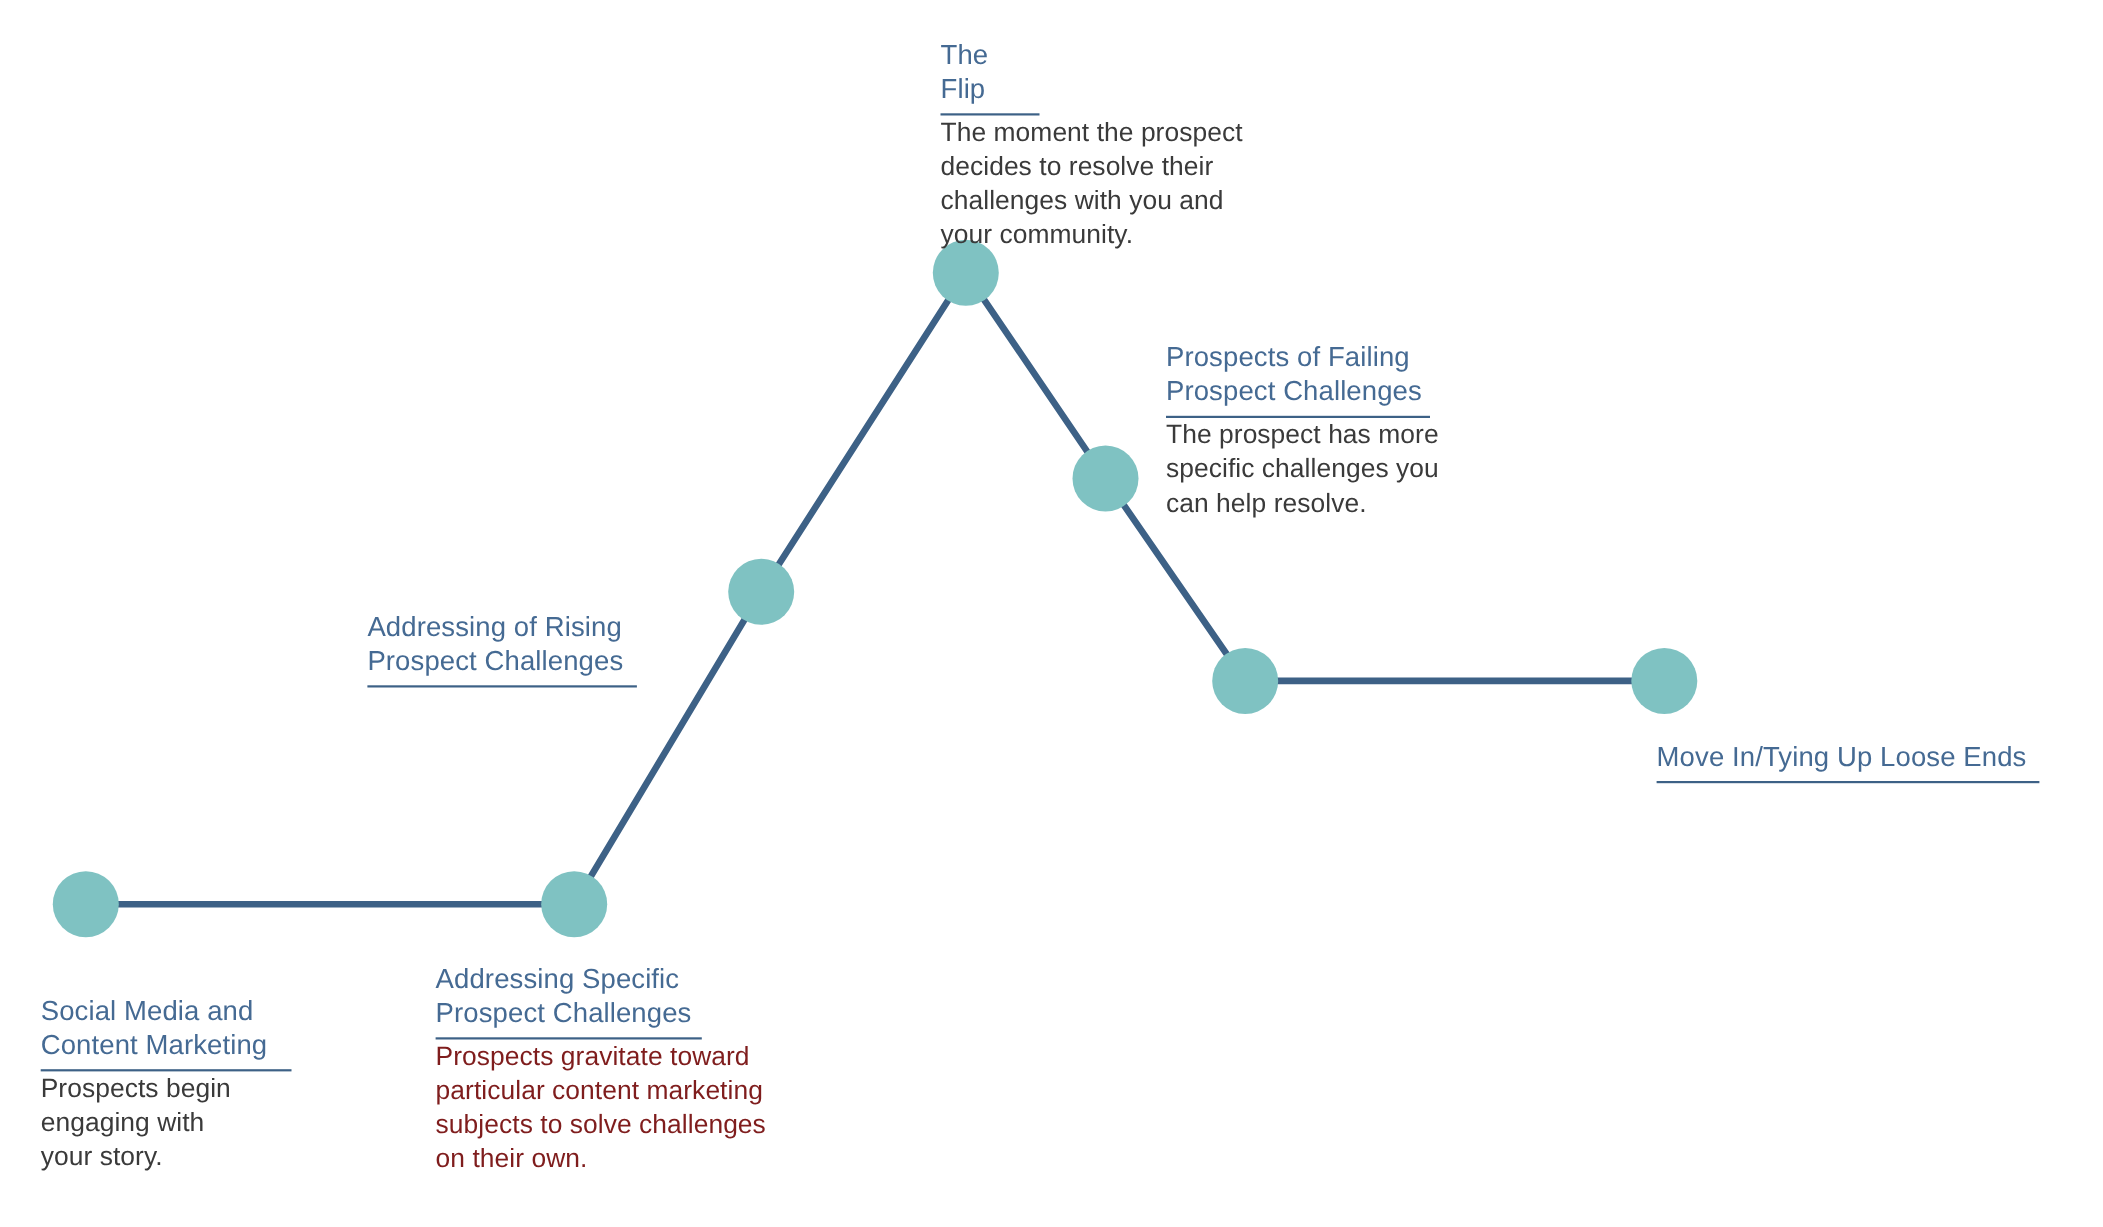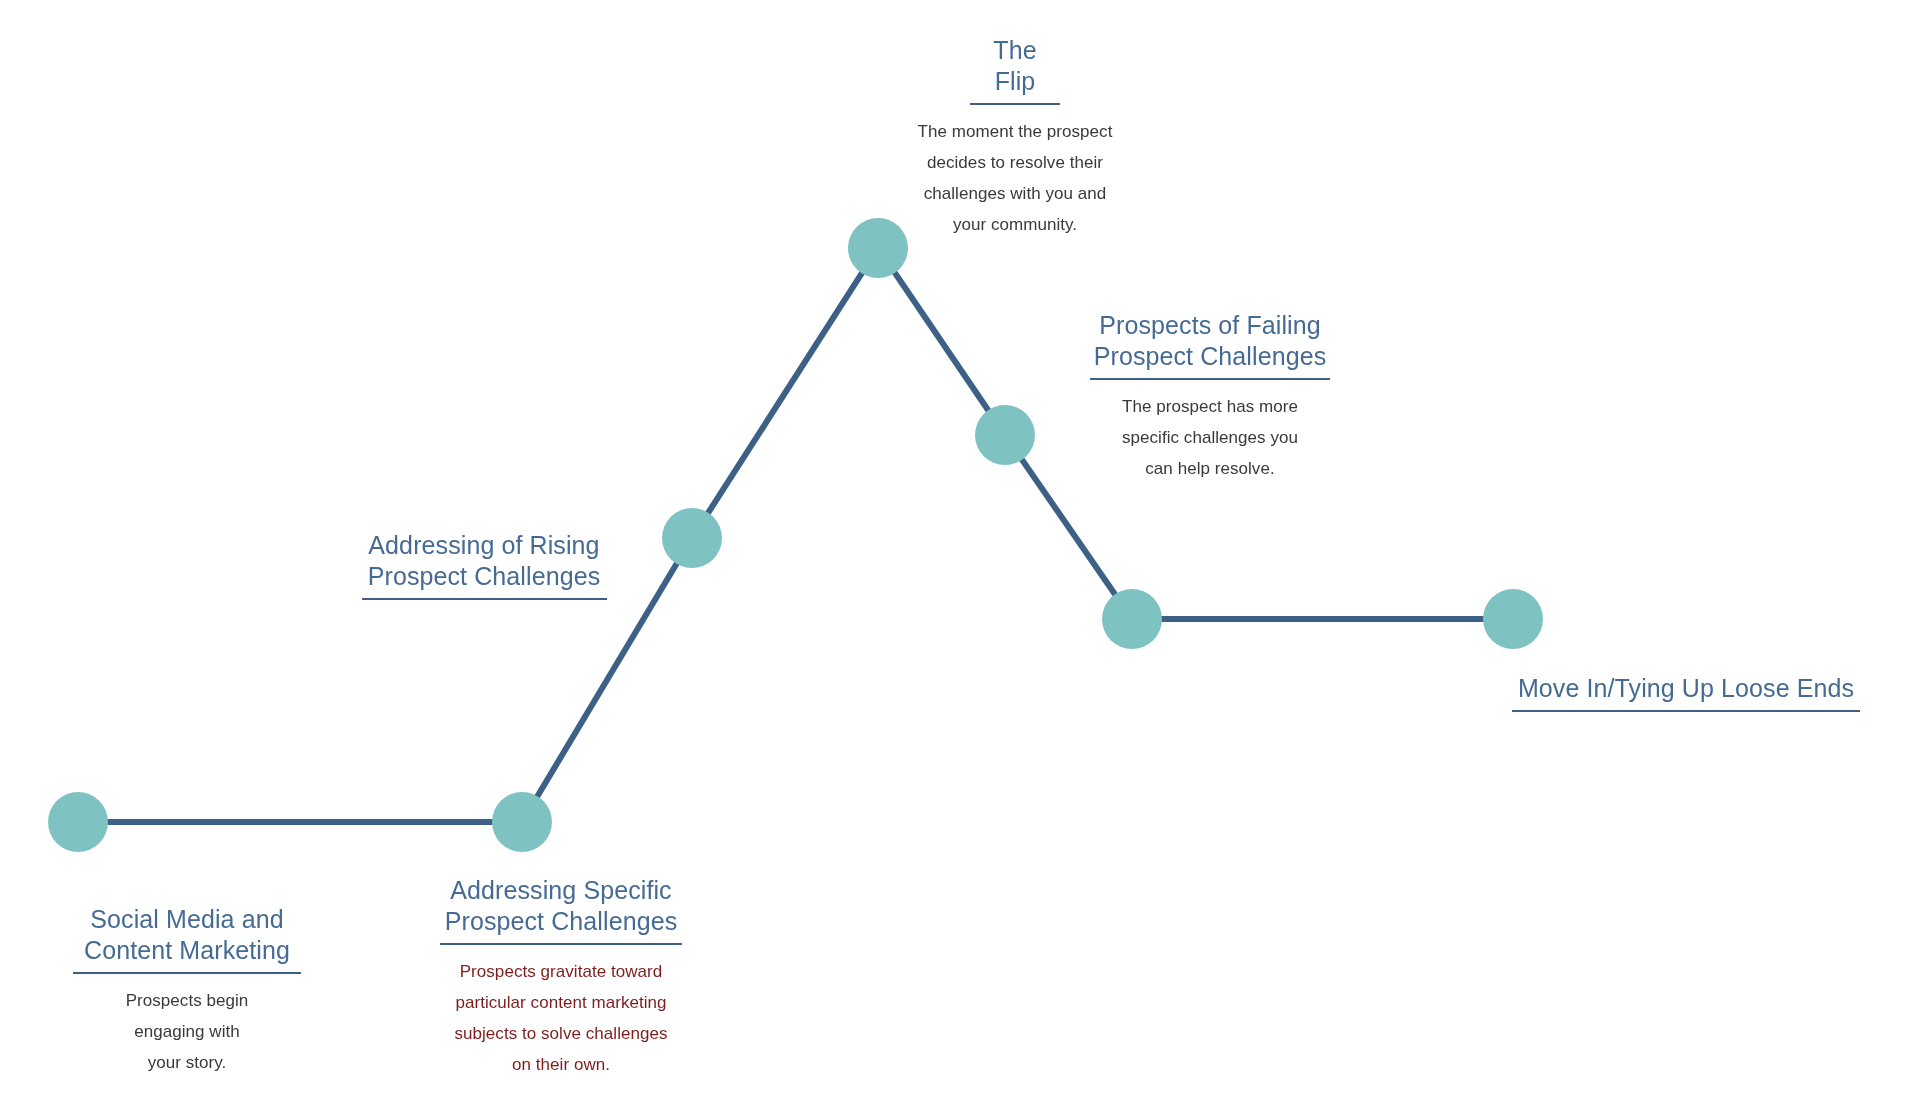--- a/index.html
+++ b/index.html
@@ -37,56 +37,55 @@
     width: 60px;
     height: 60px;
     border-radius: 50%;
     background: #7fc2c2;
     transform: translate(-50%, -50%);
   }
 
   
   .callout {
     position: absolute;
-    text-align: center;
   }
   .callout-title {
     color: #456a93;
     font-size: 25px;
     line-height: 31px;
     font-weight: 400;
     letter-spacing: 0.1px;
     white-space: pre-line;
     padding-bottom: 6px;
     border-bottom: 2.5px solid #3d6186;
     display: inline-block;
   }
   .callout-body {
     color: #3a3a3a;
-    font-size: 17px;
+    font-size: 24px;
     line-height: 31px;
     font-weight: 400;
     letter-spacing: 0.05px;
     white-space: pre-line;
-    margin-top: 11px;
+    margin-top: 0;
   }
 
   
   .c1 { left: 37px;   top: 904px;  width: 300px; }
   .c2 { left: 396px;  top: 875px;  width: 330px; }
   .c3 { left: 334px;  top: 530px;  width: 300px; }
   .c4 { left: 855px;  top: 35px;   width: 320px; }
   .c5 { left: 1060px; top: 310px;  width: 300px; }
   .c6 { left: 1107px; top: 673px;  width: 320px; }
   .c7 { left: 1506px; top: 673px;  width: 360px; }
 
   
   .c1 .callout-title { width: 228px; }
   .c2 .callout-title { width: 242px; }
-  .c3 .callout-title { width: 245px; }
+  .c3 .callout-title { width: 245px; margin-top: 25px; }
   .c4 .callout-title { width: 90px;  }
   .c5 .callout-title { width: 240px; }
   .c6 .callout-title { width: 258px; }
   .c7 .callout-title { width: 348px; }
 </style>
 </head>
 <body>
 
 <div id="stage" style="background: rgb(255, 255, 255);">
 

